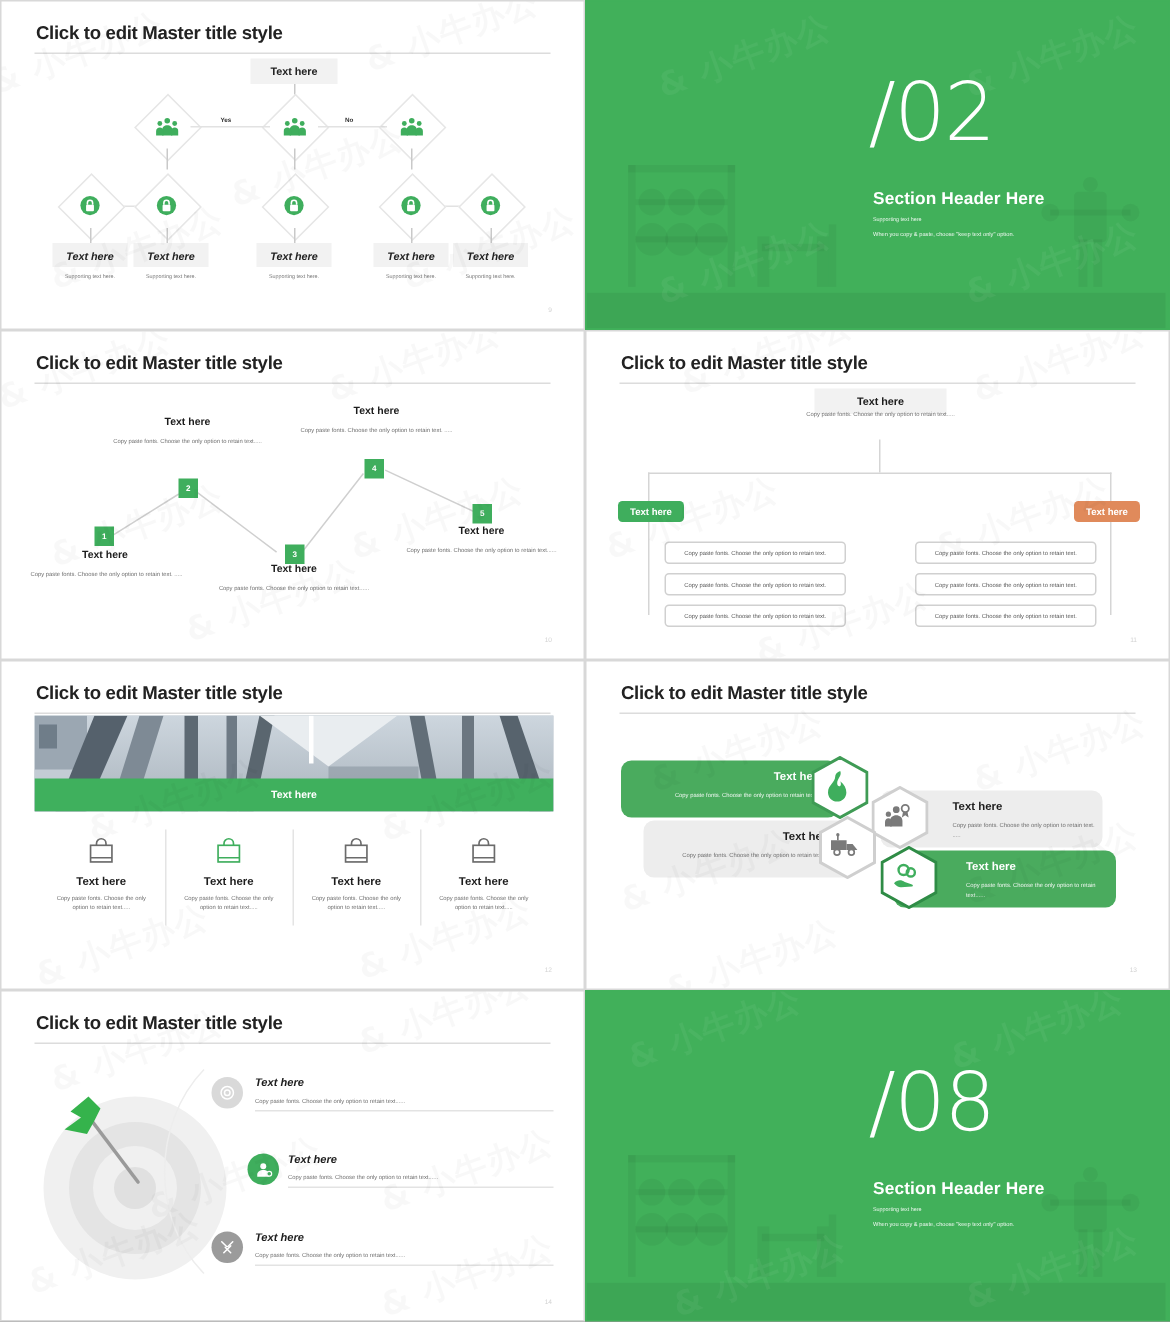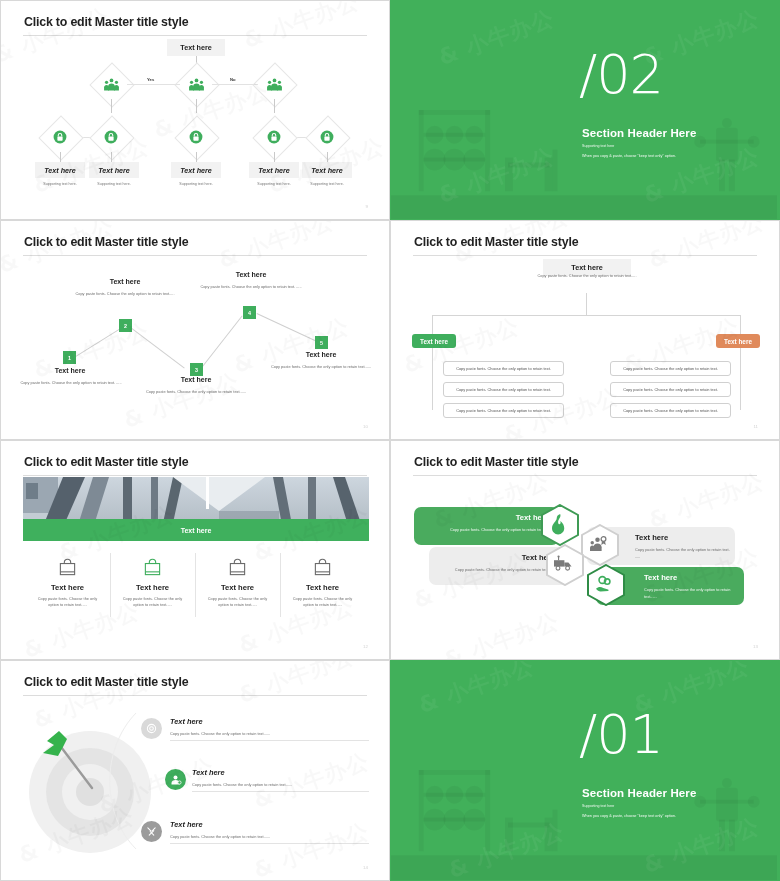--- a/index.html
+++ b/index.html
@@ -597,19 +597,19 @@
         <rect x="334" y="118" width="10" height="10" rx="5"></rect>
       </g>
       <rect x="0" y="196" width="390" height="25" fill="rgba(0,0,0,0.055)"></rect>
     </svg>
     <div class="wm">
       <span style="left:25px;top:10px;">&amp; 小牛办公</span>
       <span style="left:240px;top:10px;">&amp; 小牛办公</span>
       <span style="left:55px;top:175px;">&amp; 小牛办公</span>
       <span style="left:250px;top:170px;">&amp; 小牛办公</span>
     </div>
-    <div class="sec-num">/01</div>
+    <div class="sec-num">/08</div>
     <div class="sec-head">Section Header Here</div>
     <div class="sec-sub">Supporting text here</div>
     <div class="sec-sub2">When you copy &amp; paste, choose "keep text only" option.</div>
   </div>
 
 </div>
 
 </body></html>

